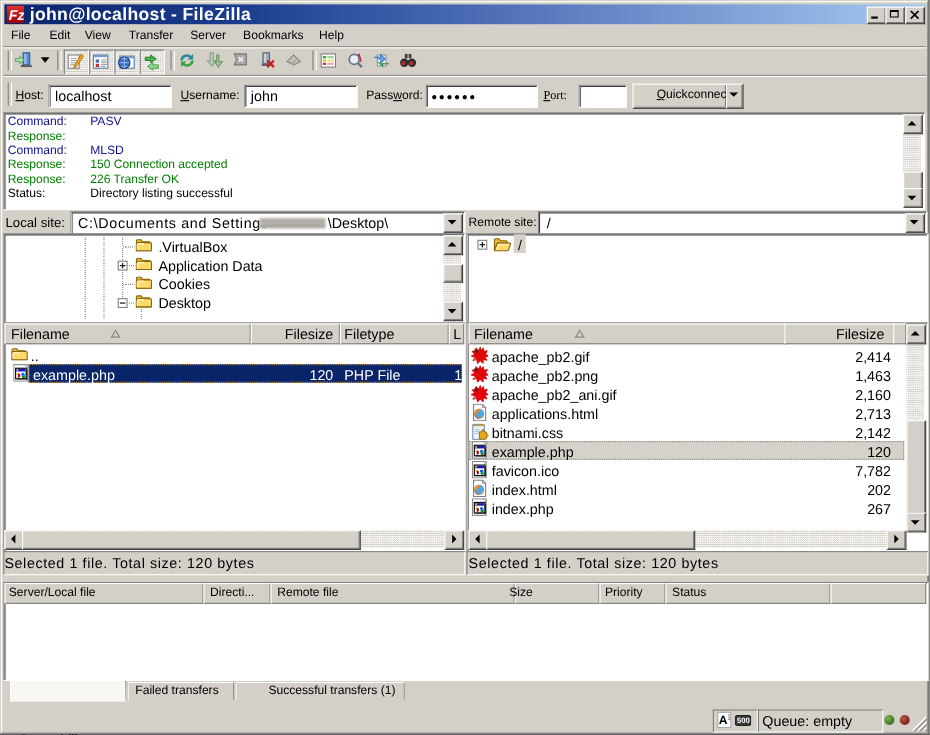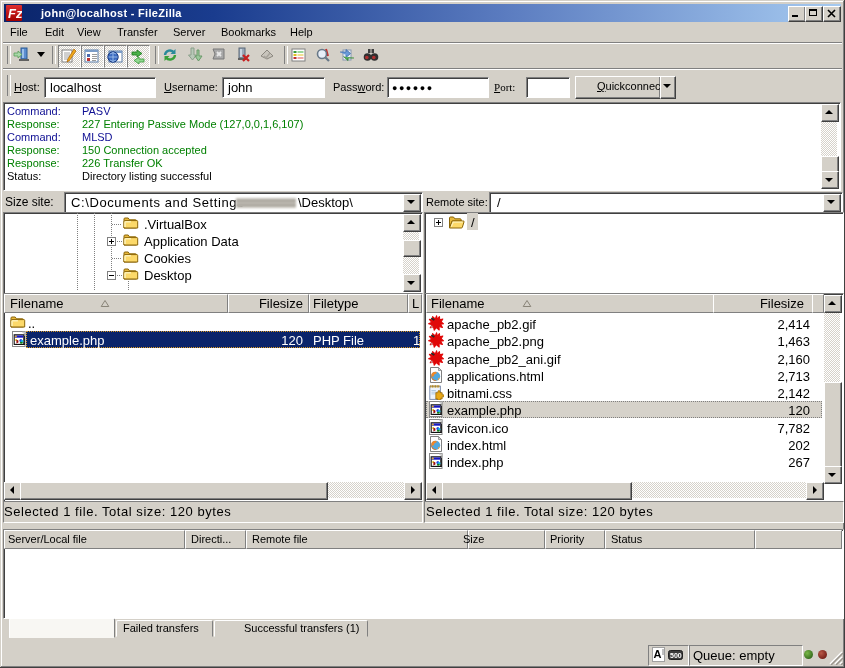--- a/index.html
+++ b/index.html
@@ -92,21 +92,21 @@
 <svg class="ab" style="left:6px;top:5px" width="16" height="16" viewBox="0 0 16 16">
  <defs>
         <linearGradient id="fzg" x1="0" y1="0" x2="0" y2="1">
           <stop offset="0" stop-color="#e03030"></stop>
           <stop offset="1" stop-color="#a00000"></stop>
         </linearGradient>
       </defs>
  <rect x="0" y="0" width="16" height="16" rx="1" fill="url(#fzg)"></rect>
  <text x="2" y="13" font-family="Liberation Sans,sans-serif" font-size="13" font-style="italic" font-weight="bold" fill="#fff">Fz</text>
 </svg>
-<div class="t" style="left:41px;top:7px;color:#fff;font-weight:bold;font-size:11px;letter-spacing:0.3px;">john@localhost - FileZilla</div>
+<div class="t" style="left:27px;top:7px;color:#fff;font-weight:bold;font-size:16px;letter-spacing:0.3px;">john@localhost - FileZilla</div>
 
 <div class="raised" style="left:788px;top:6px;width:16px;height:14px;">
       <div class="ab" style="left:3px;top:8px;width:6px;height:2px;background:#000"></div>
     </div>
 <div class="raised" style="left:805px;top:6px;width:16px;height:14px;">
       <div class="ab" style="left:3px;top:2px;width:8px;height:7px;border:1px solid #000;border-top:2px solid #000;box-sizing:border-box;"></div>
     </div>
 <div class="raised" style="left:823px;top:6px;width:16px;height:14px;">
 <svg class="ab" style="left:3px;top:2px" width="9" height="9" viewBox="0 0 9 9">
         <path d="M1 1 L8 8 M8 1 L1 8" stroke="#000" stroke-width="1.6"></path>
@@ -245,40 +245,39 @@
 <div class="sunken" style="left:526px;top:77px;width:42px;height:19px;"></div>
 <div class="raised" style="left:575px;top:76px;width:84px;height:21px;"></div>
 <div class="t" style="left:586px;top:80px;margin-left:11px;"><u>Q</u>uickconnect</div>
 <div class="raised" style="left:660px;top:76px;width:14px;height:21px;"></div>
 <div class="tri td" style="left:663px;top:84px;"></div>
 
 <div class="sunken" style="left:3px;top:102px;width:836px;height:87px;"></div>
 <div class="t" style="left:7px;top:105px;color:#0f0f93;">Command:</div>
     <div class="t" style="left:82px;top:105px;color:#0f0f93;">PASV</div>
 <div class="t" style="left:7px;top:118px;color:#008000;">Response:</div>
-    <div class="t" style="left:82px;top:118px;color:#008000;">227 Entering Passive Mode (127,0,0,1,6,107)</div>
 <div class="t" style="left:7px;top:131px;color:#0f0f93;">Command:</div>
     <div class="t" style="left:82px;top:131px;color:#0f0f93;">MLSD</div>
 <div class="t" style="left:7px;top:144px;color:#008000;">Response:</div>
     <div class="t" style="left:82px;top:144px;color:#008000;">150 Connection accepted</div>
 <div class="t" style="left:7px;top:157px;color:#008000;">Response:</div>
     <div class="t" style="left:82px;top:157px;color:#008000;">226 Transfer OK</div>
 <div class="t" style="left:7px;top:170px;">Status:</div>
     <div class="t" style="left:82px;top:170px;">Directory listing successful</div>
 
 <div class="ab trough" style="left:821px;top:104px;width:16px;height:83px;"></div>
 <div class="sbb" style="left:821px;top:104px;width:16px;height:16px;">
       <div class="tri tu" style="left:3px;top:5px;"></div>
     </div>
 <div class="sbb" style="left:821px;top:156px;width:16px;height:15px;"></div>
 <div class="sbb" style="left:821px;top:171px;width:16px;height:16px;">
       <div class="tri td" style="left:3px;top:6px;"></div>
     </div>
 
-<div class="t" style="left:5px;top:196px;font-size:12px;">Size site:</div>
+<div class="t" style="left:5px;top:196px;font-size:12px;">Local site:</div>
 <div class="sunken" style="left:64px;top:192px;width:357px;height:20px;"></div>
 <div class="b" style="left:71px;top:195px;letter-spacing:0.6px;">C:\Documents and Settings</div>
 <div class="ab" style="left:236px;top:198px;width:60px;height:10px;background:repeating-linear-gradient(180deg,#c4c0b8 0 2px,#a5a199 2px 4px);filter:blur(0.8px);"></div>
 <div class="b" style="left:298px;top:195px;">\Desktop\</div>
 <div class="raised" style="left:403px;top:194px;width:16px;height:16px;"></div>
 <div class="tri td" style="left:407px;top:200px;"></div>
 <div class="t" style="left:426px;top:196px;">Remote site:</div>
 <div class="sunken" style="left:489px;top:192px;width:352px;height:20px;"></div>
 <div class="b" style="left:497px;top:195px;">/</div>
 <div class="raised" style="left:823px;top:194px;width:16px;height:16px;"></div>

